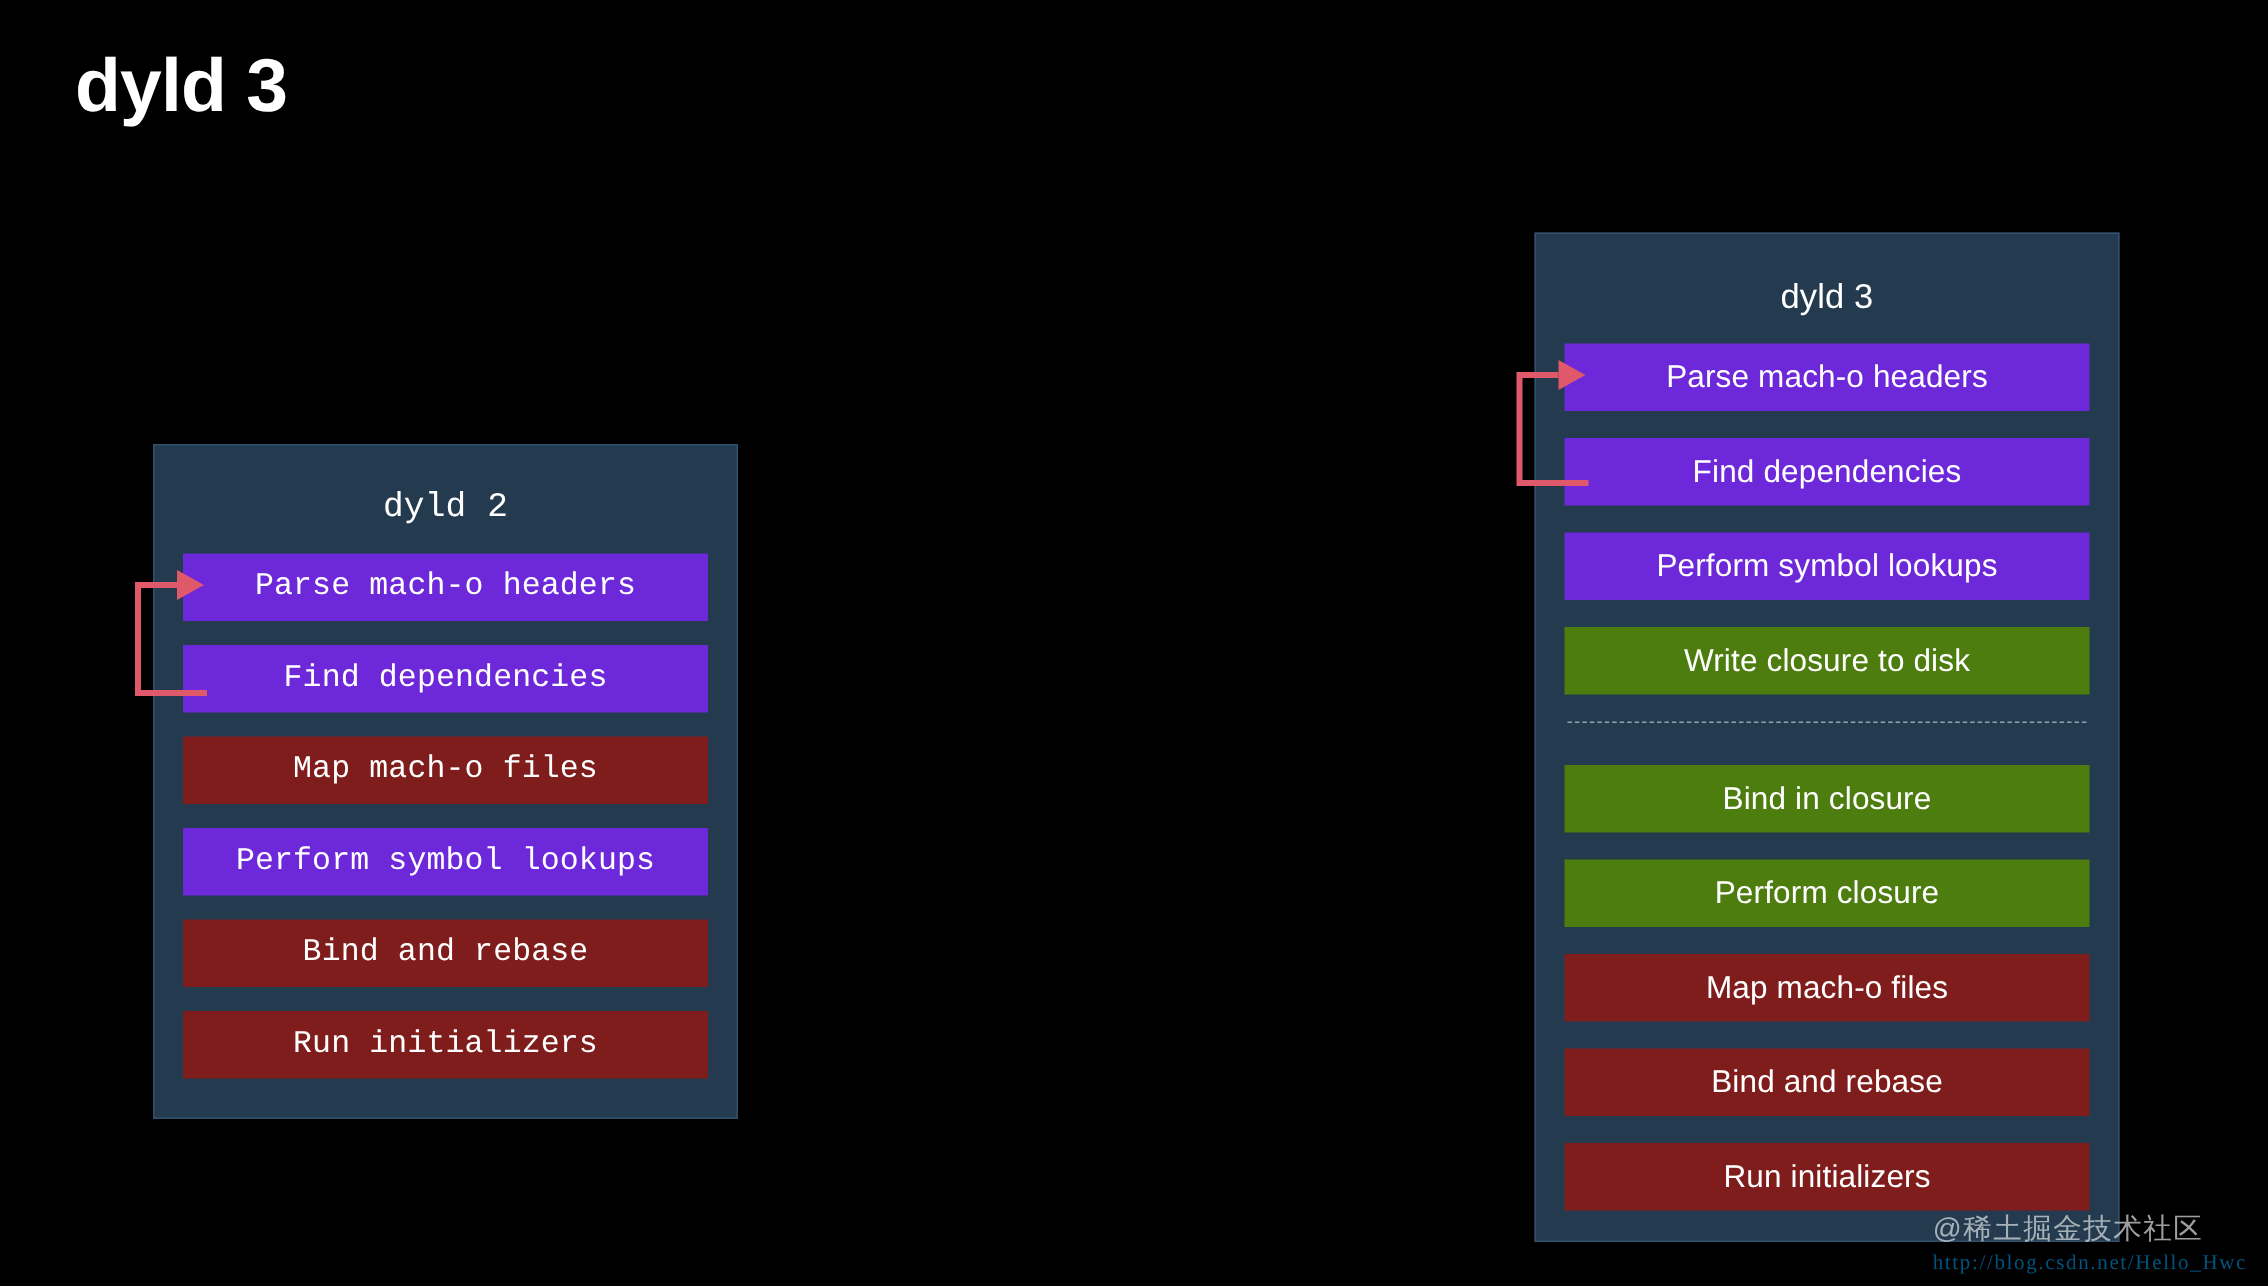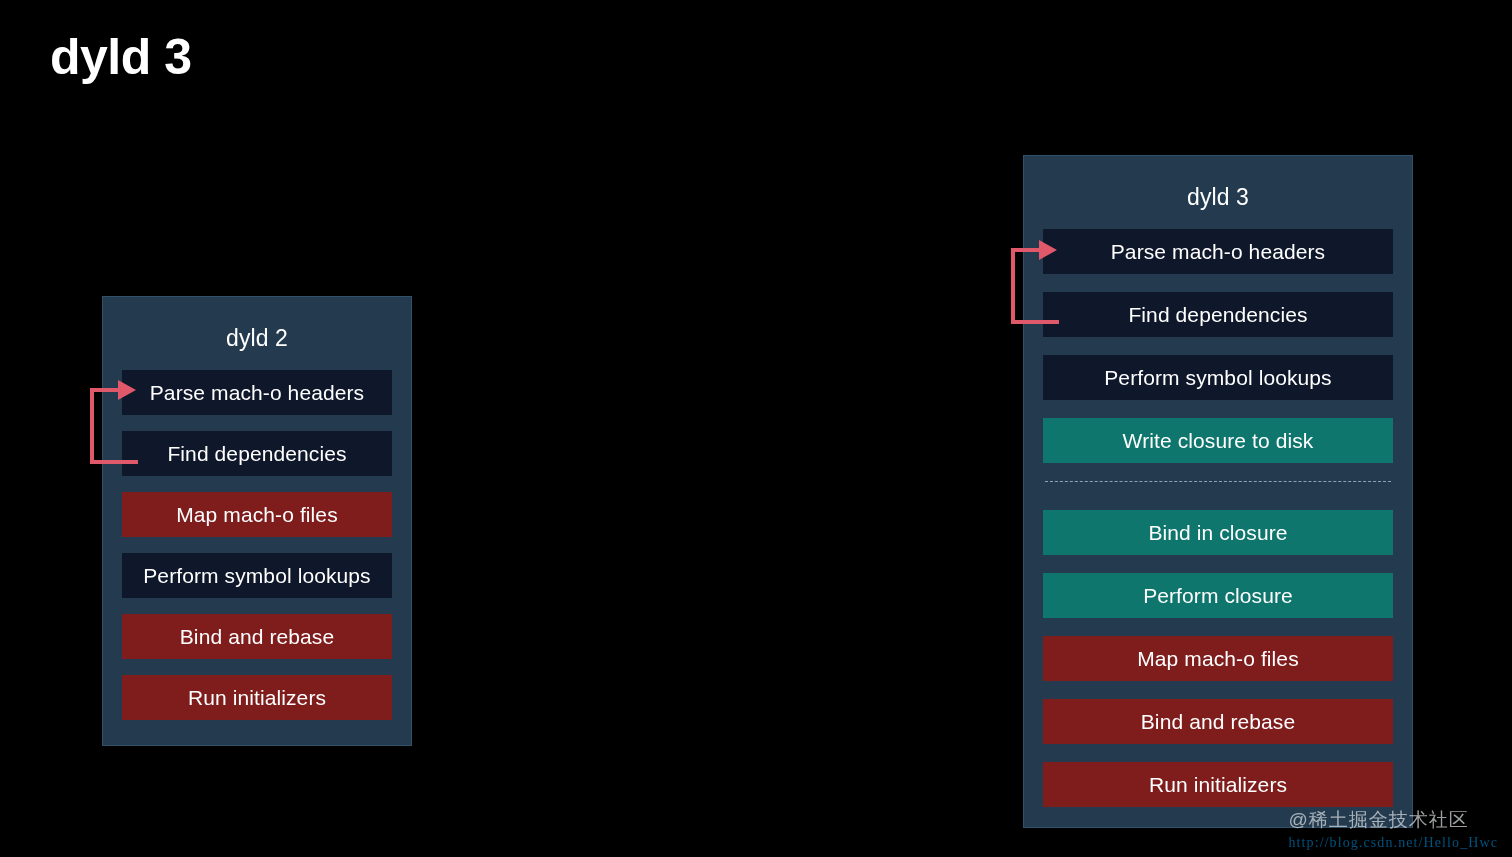--- a/index.html
+++ b/index.html
@@ -42,22 +42,23 @@
   
   .panel {
     position: absolute;
     background: #243b4f;
     box-sizing: border-box;
     border: 1px solid #31506a;
   }
   #panel-dyld2 {
     left: 102px;
     top: 296px;
-    width: 310px;
+    width: 390px;
     height: 450px;
+    font-family: Liberation Mono, monospace;
   }
   #panel-dyld3 {
     left: 1023px;
     top: 155px;
     width: 390px;
     height: 673px;
   }
   .panel-title {
     text-align: center;
     color: #ffffff;
@@ -77,23 +78,23 @@
     line-height: 45px;
     text-align: center;
     color: #ffffff;
     font-size: 21px;
     letter-spacing: 0.1px;
     margin-bottom: 16px;
     white-space: nowrap;
     overflow: hidden;
   }
   #panel-dyld3 .step { margin-bottom: 18px; }
-  .step.red   { background: #0f172a; }
+  .step.red   { background: #6d28d9; }
   .step.blue  { background: #7f1d1d; }
-  .step.green { background: #0f766e; }
+  .step.green { background: #4d7c0f; }
 
   .divider {
     height: 0;
     border-top: 1px dashed #8fa3b3;
     margin: 16px 2px 28px 2px;
   }
 
   
   .loop-arrow {
     position: absolute;

